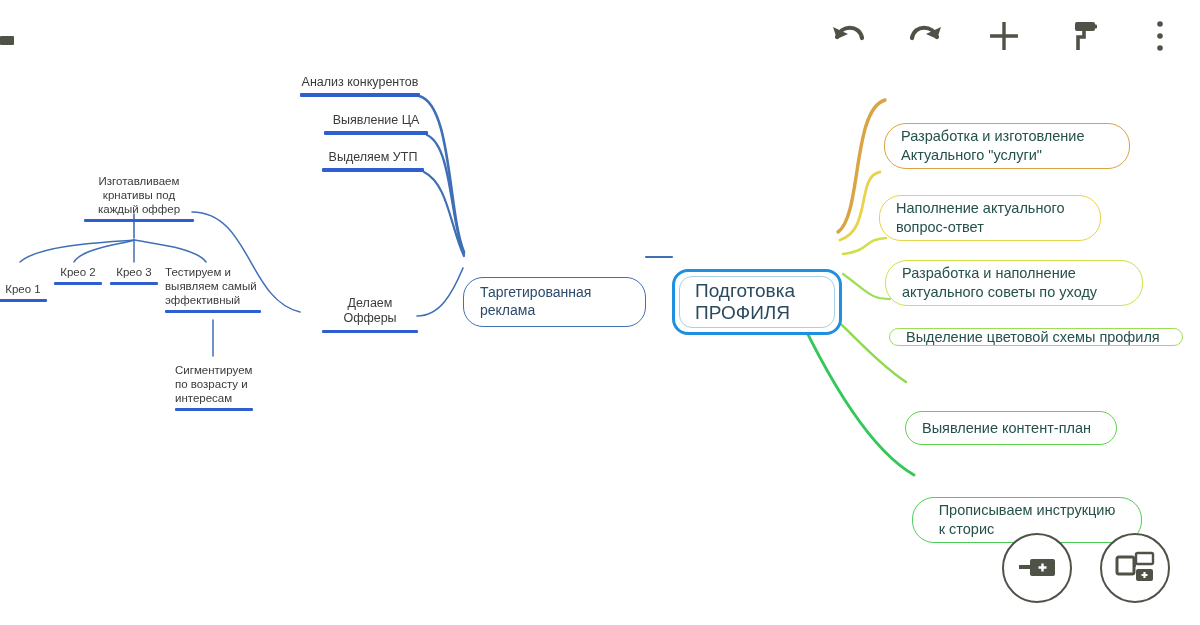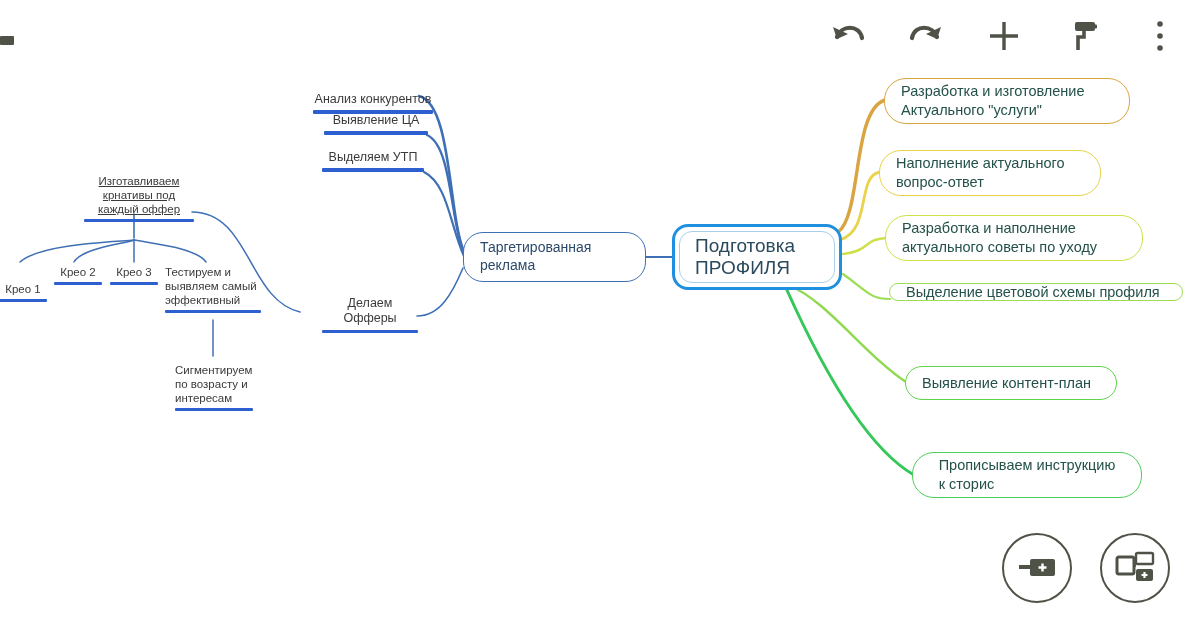--- a/index.html
+++ b/index.html
@@ -21,21 +21,21 @@
   .tb-btn svg{display:block;}
   .edge-handle{position:absolute;left:0;top:36px;width:14px;height:9px;background:#4e5247;border-radius:1px;z-index:30;}
 
   
   .node{
     position:absolute;box-sizing:border-box;
     display:flex;align-items:center;
     border-radius:22px;background:#ffffff;
     border:1.6px solid #9ccc65;
     color:#24514a;font-size:14.5px;line-height:1.28;
-    padding:7px 16px;z-index:10;white-space:pre-line;
+    padding:7px 16px;z-index:10;white-space:pre-line;margin-top:45px;
   }
   .node.center{
     border:3.4px solid #1f8fe0;
     border-radius:16px;
     padding:4px;
     background:#ffffff;
     z-index:14;
   }
   .node.center .inner{
     width:100%;height:100%;box-sizing:border-box;
@@ -170,41 +170,41 @@
 
   <div class="node" style="left:905px;top:366px;width:212px;height:34px;border-color:#5fd34a;">
     <span>Выявление контент-план</span>
   </div>
 
   <div class="node" style="left:912px;top:452px;width:230px;height:46px;border-color:#4ccf5a;justify-content:center;">
     <span>Прописываем инструкцию
 к сторис</span>
   </div>
 
-  <div class="ul-node" style="left:313px;top:75px;width:120px;margin-top:17px;">
+  <div class="ul-node" style="left:300px;top:75px;width:120px;">
     <span class="txt">Анализ конкурентов</span>
     <span class="bar"></span>
   </div>
 
   <div class="ul-node" style="left:324px;top:113px;width:104px;">
     <span class="txt">Выявление ЦА</span>
     <span class="bar"></span>
   </div>
 
   <div class="ul-node" style="left:322px;top:150px;width:102px;">
     <span class="txt">Выделяем УТП</span>
     <span class="bar"></span>
   </div>
 
   <div class="ul-node" style="left:322px;top:296px;width:96px;">
     <span class="txt">Делаем Офферы</span>
     <span class="bar"></span>
   </div>
 
-  <div class="ul-node small" style="left:84px;top:174px;width:110px;text-decoration:underline;">
+  <div class="ul-node small" style="left:84px;top:174px;width:110px;">
     <span class="txt">Изготавливаем
 крнативы под
 каждый оффер</span>
     <span class="bar"></span>
   </div>
 
   <div class="ul-node small" style="left:-1px;top:282px;width:48px;">
     <span class="txt">Крео 1</span>
     <span class="bar"></span>
   </div>

